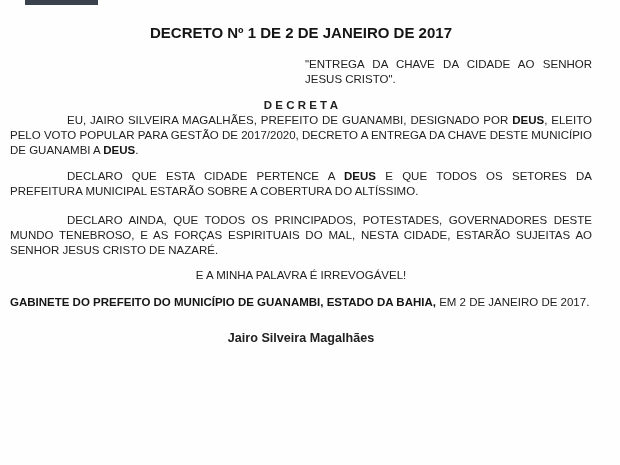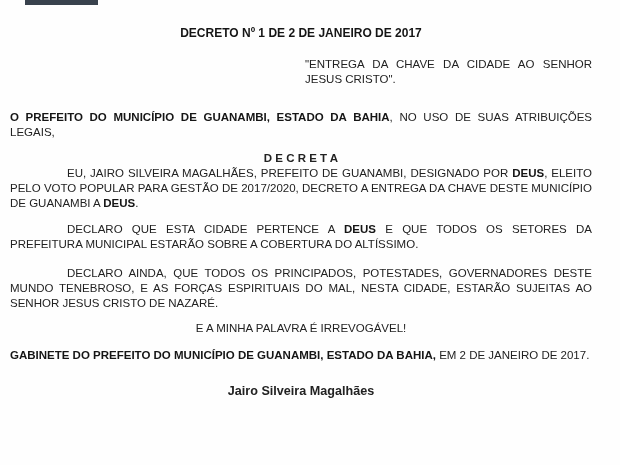--- a/index.html
+++ b/index.html
@@ -5,21 +5,21 @@
   html, body { margin:0; padding:0; background:#ffffff; }
   body { width:620px; height:465px; overflow:hidden; }
   .page {
     position:relative; width:620px; height:465px; box-sizing:border-box;
     background:#fefefe; color:#222222;
     font-family:"Liberation Sans","DejaVu Sans",sans-serif;
     font-size:11.5px; line-height:15px;
     padding:0 28px 0 10px;
   }
   .artifact { position:absolute; left:25px; top:0; width:73px; height:5px; background:#39424d; }
-  .title { margin:0; padding-top:26px; text-align:center; font-weight:bold; font-size:12px; line-height:14px; color:#151515; }
+  .title { margin:0; padding-top:26px; text-align:center; font-weight:bold; font-size:15px; line-height:14px; color:#151515; }
   p { margin:0;text-align:center; }
   .epigraph { margin:17px 0 0 295px; text-align:justify; }
   .preamble { margin-top:23px; text-align:justify; }
   .decreta  { margin-top:11px; text-align:center; font-weight:bold; }
   .body-p   { text-align:justify; text-indent:57px; }
   .p-eu      { }
   .p-declaro { margin-top:11px; }
   .p-ainda   { margin-top:14px; }
   .p-cancelo { margin-top:8px; }
   .p-palavra  { margin-top:10px; }
@@ -31,21 +31,20 @@
 <body>
 
 <div class="page">
 
   <div class="artifact"></div>
 
   <h1 class="title">DECRETO Nº 1 DE 2 DE JANEIRO DE 2017</h1>
 
   <p class="epigraph">"ENTREGA DA CHAVE DA CIDADE AO SENHOR JESUS CRISTO".</p>
 
-  <p class="preamble"><b>O PREFEITO DO MUNICÍPIO DE GUANAMBI, ESTADO DA BAHIA</b><span>, NO USO DE SUAS ATRIBUIÇÕES LEGAIS,</span></p>
 
   <p class="decreta">D E C R E T A</p>
 
   <p class="body-p p-eu"><span>EU, JAIRO SILVEIRA MAGALHÃES, PREFEITO DE GUANAMBI, DESIGNADO POR </span><b>DEUS</b><span>, ELEITO PELO VOTO POPULAR PARA GESTÃO DE 2017/2020, DECRETO A ENTREGA DA CHAVE DESTE MUNICÍPIO DE GUANAMBI A </span><b>DEUS</b><span>.</span></p>
 
   <p class="body-p p-declaro"><span>DECLARO QUE ESTA CIDADE PERTENCE A </span><b>DEUS</b><span> E QUE TODOS OS SETORES DA PREFEITURA MUNICIPAL ESTARÃO SOBRE A COBERTURA DO ALTÍSSIMO.</span></p>
 
   <p class="body-p p-ainda">DECLARO AINDA, QUE TODOS OS PRINCIPADOS, POTESTADES, GOVERNADORES DESTE MUNDO TENEBROSO, E AS FORÇAS ESPIRITUAIS DO MAL, NESTA CIDADE, ESTARÃO SUJEITAS AO SENHOR JESUS CRISTO DE NAZARÉ.</p>
 
 

